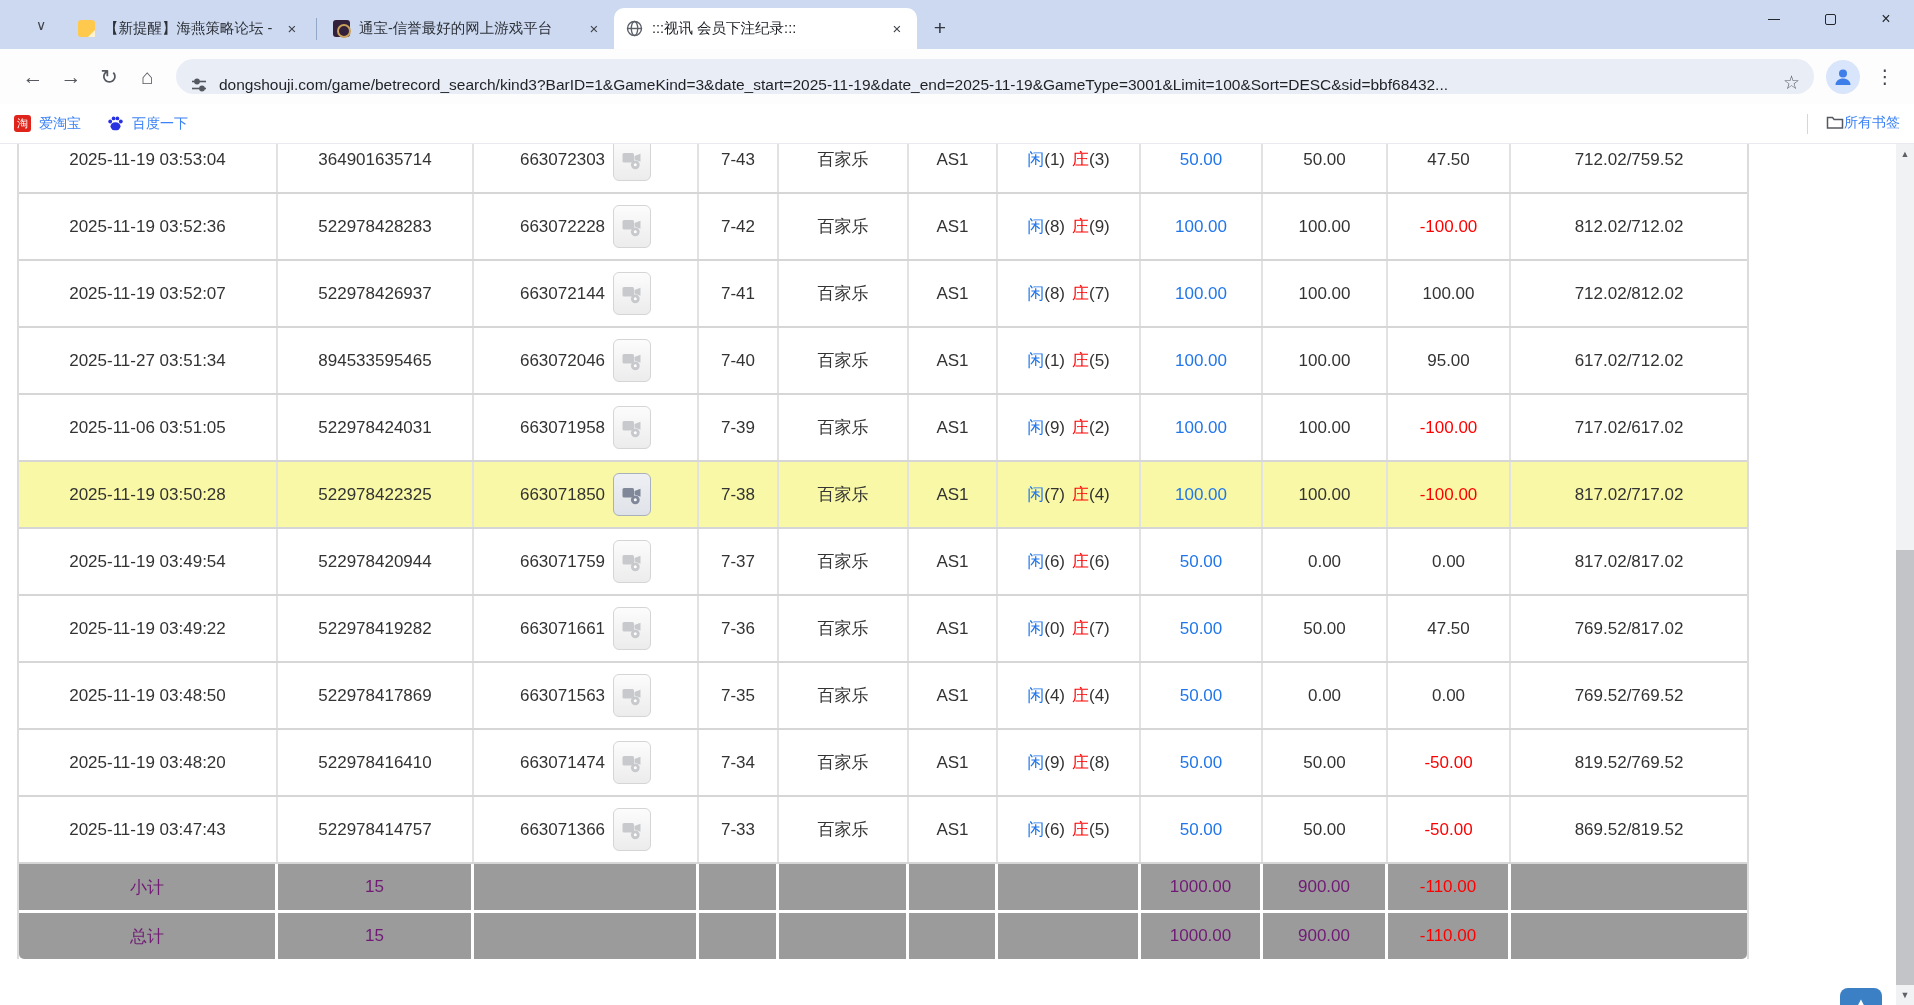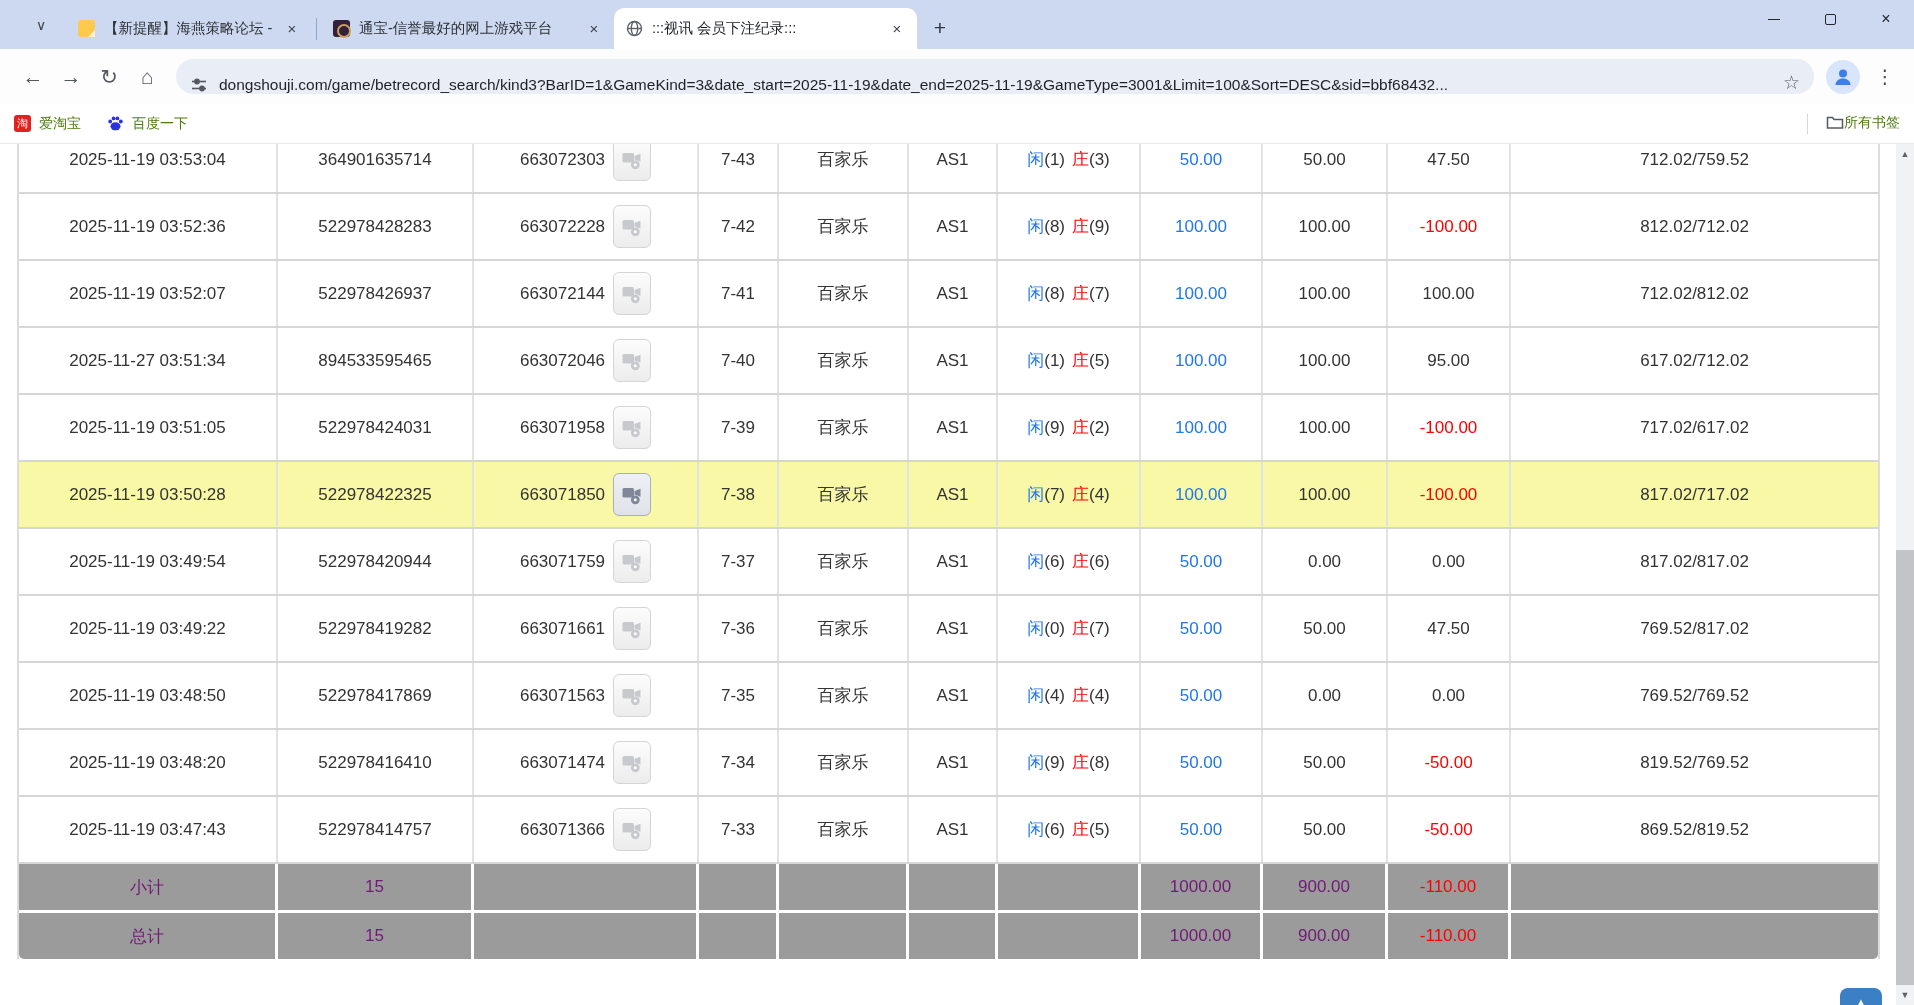--- a/index.html
+++ b/index.html
@@ -46,28 +46,28 @@
   .star { flex:0 0 auto; font-size:19px; color:#55595f; margin-left:10px; cursor:pointer; }
   .avatarwrap { width:34px; height:34px; border-radius:17px; background:#d9e5fb; display:flex; align-items:center;
     justify-content:center; margin-right:10px; cursor:pointer; flex:0 0 auto; }
   .kebab { width:30px; height:34px; display:flex; align-items:center; justify-content:center; font-size:19px;
     color:#43474d; cursor:pointer; flex:0 0 auto; }
 
   
   .bookmarks { height:40px; background:#fff; border-bottom:1px solid #e8eaef; display:flex; align-items:center; padding:0 14px; }
   .bm { display:flex; align-items:center; margin-right:26px; cursor:pointer; }
   .bm .bmico { width:17px; height:17px; margin-right:8px; flex:0 0 auto; }
-  .bm-label { font-size:14px; color:#4d7c0f; white-space:nowrap; }
+  .bm-label { font-size:14px; color:#3b82f6; white-space:nowrap; }
   .tao { background:#e0241b; border-radius:3px; color:#fff; font-size:11px; display:flex; align-items:center; justify-content:center; }
   .bm-right { margin-left:auto; display:flex; align-items:flex-start; }
   .bm-divider { width:1px; height:20px; background:#d4d7dd; margin-right:18px; }
 
   
   .content { position:absolute; left:0; right:0; top:144px; bottom:0; background:#fff; overflow:hidden; }
-  .bettable { position:relative; margin:-17px 0 0 17px; width:1863px;
+  .bettable { position:relative; margin:-17px 0 0 17px; width:1732px;
     border-left:2px solid #dcdcdc; border-right:2px solid #dcdcdc; }
   .grid-row { display:grid; grid-template-columns:259px 196px 225px 80px 130px 89px 143px 122px 125px 123px 1fr; }
   .trow { height:67px; border-bottom:2px solid #d6d6d6; background:#fff; }
   .trow.hl { background:#f8f8a6; }
   .cell { display:flex; align-items:center; justify-content:center; font-size:17px; color:#333;
     border-right:2px solid #e2e2e2; white-space:nowrap; overflow:hidden; }
   .cell.last { border-right:none; }
   .blue { color:#2176ea; }
   .red { color:#ff0000; }
   .round-cell .rnum { margin-right:8px; }
@@ -307,21 +307,21 @@
             <span>(1)</span>
             <span class="red gap">庄</span>
             <span>(5)</span>
           </div>
           <div class="cell blue">100.00</div>
           <div class="cell">100.00</div>
           <div class="cell">95.00</div>
           <div class="cell last">617.02/712.02</div>
         </div>
         <div class="trow grid-row">
-          <div class="cell">2025-11-19 03:51:05</div>
+          <div class="cell">2025-11-06 03:51:05</div>
           <div class="cell">522978424031</div>
           <div class="cell round-cell">
             <span class="rnum">663071958</span>
             <span class="video-btn">
               <svg width="22" height="22" viewBox="0 0 22 22">
                 <rect x="1.5" y="4" width="11.5" height="9.5" rx="1.5" fill="currentColor"></rect>
                 <path d="M13.5 7 L19.5 4.8 V12.8 L13.5 10.6 Z" fill="currentColor"></path>
                 <circle cx="14.3" cy="15.8" r="4.4" fill="currentColor"></circle>
                 <circle cx="14.3" cy="15.8" r="1.5" fill="#ffffff"></circle>
               </svg>

